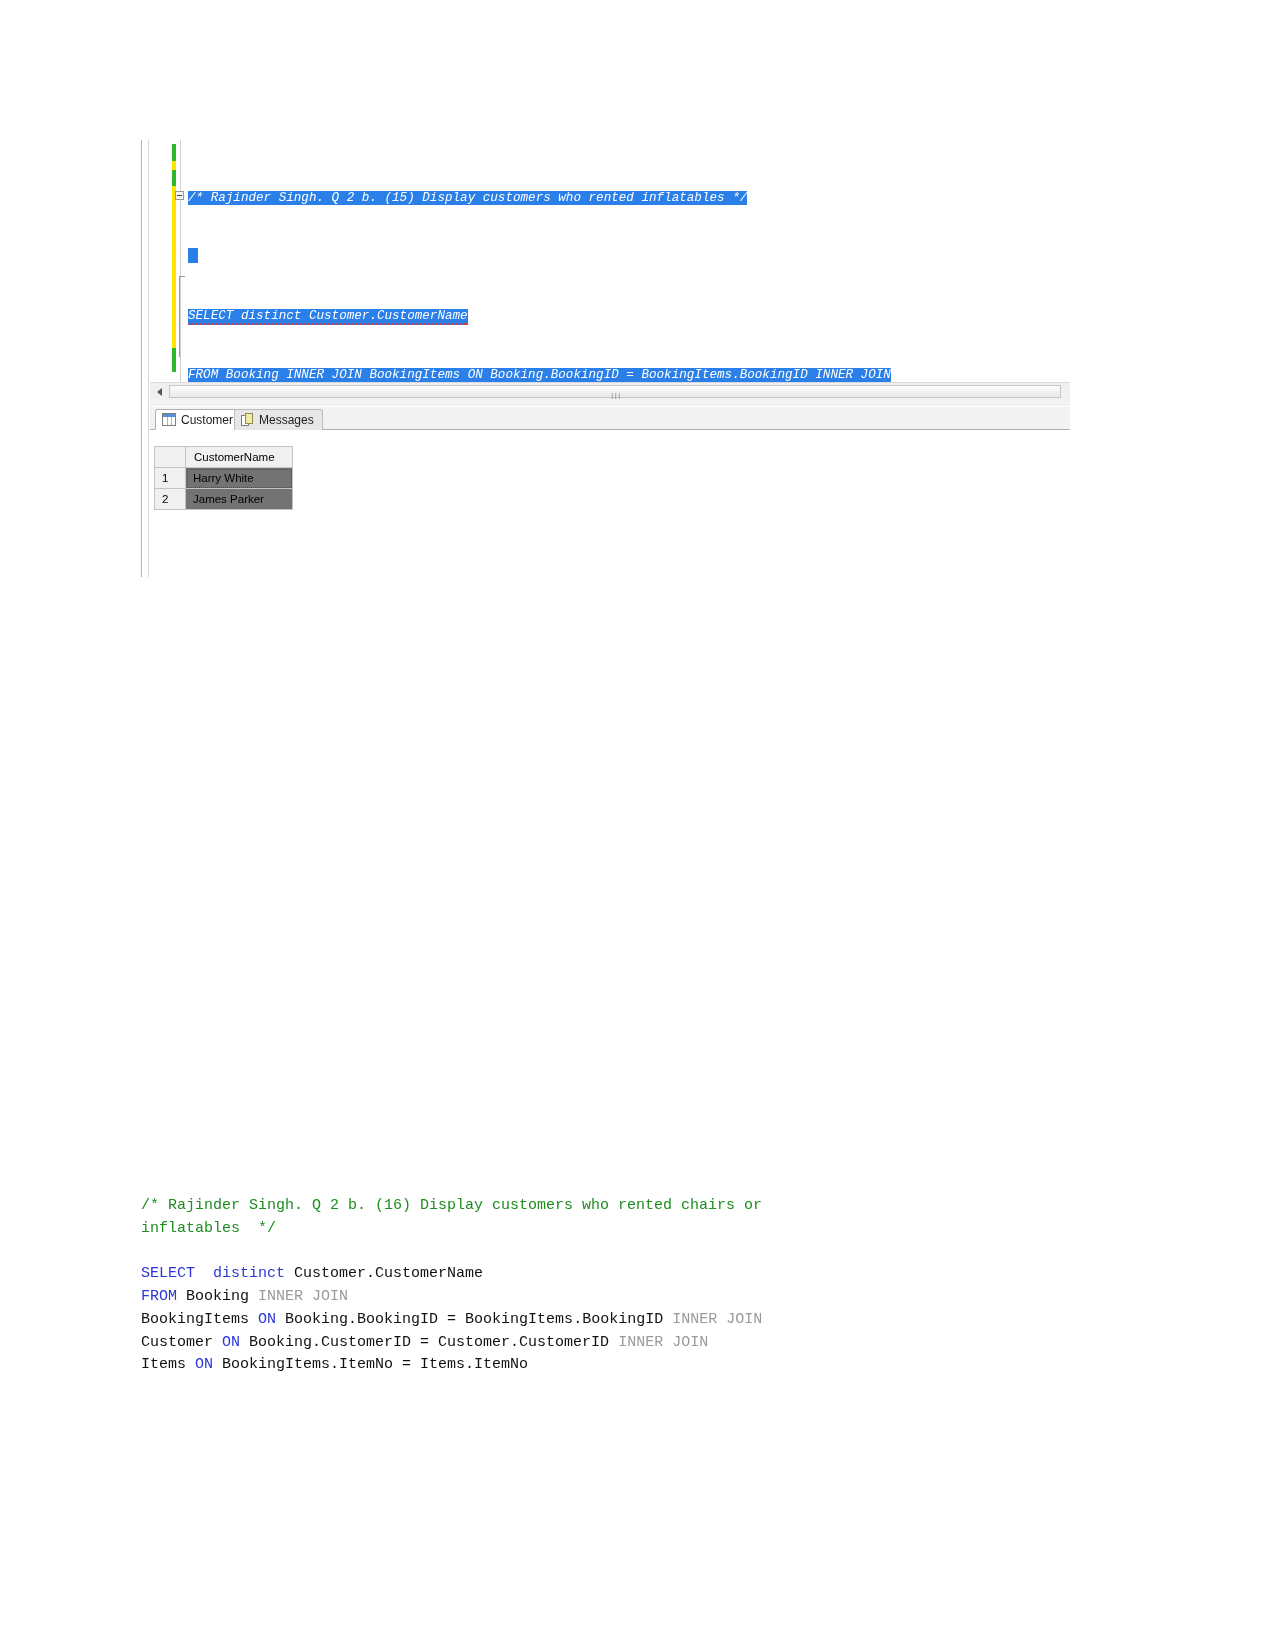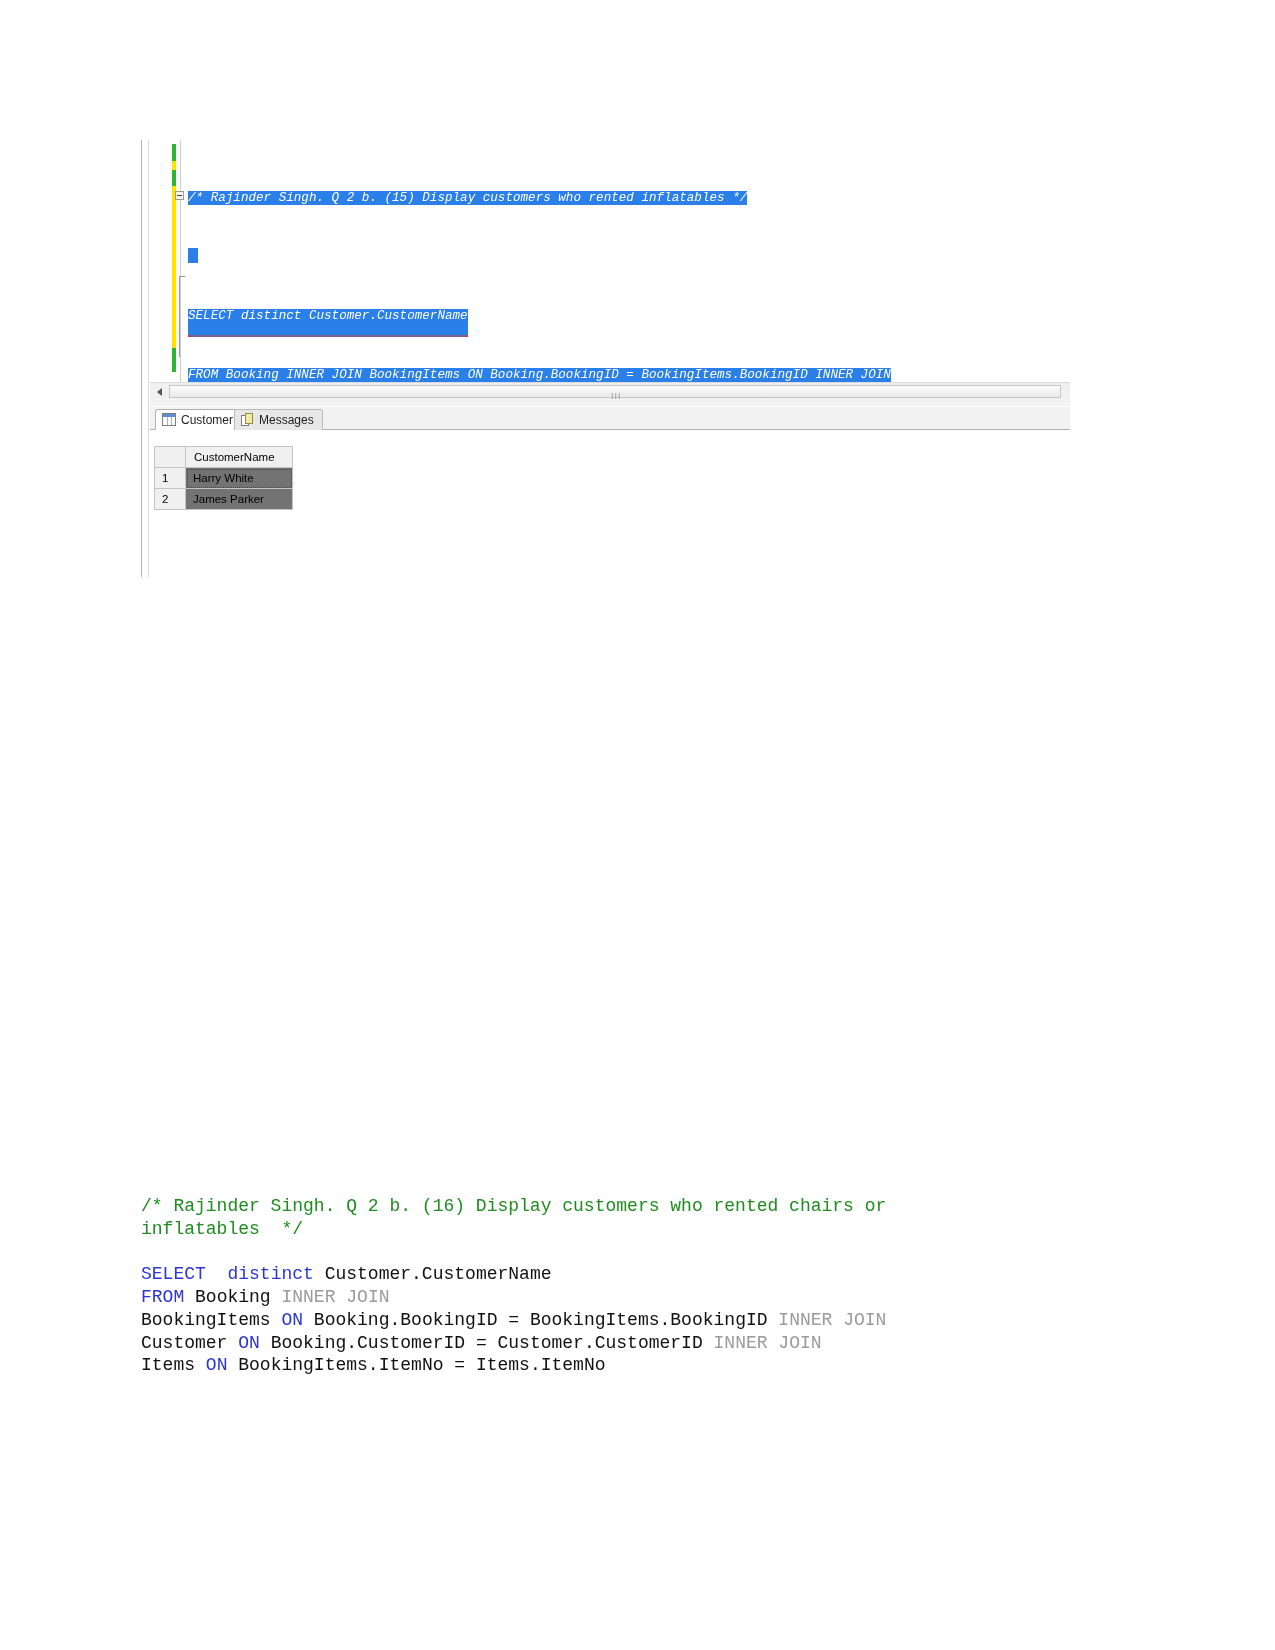--- a/index.html
+++ b/index.html
@@ -124,21 +124,21 @@
   .cl { display: block; height: 19.6px; font-style: italic; }
   .sel {
     background: #2a7fe8;
     color: #ffffff;
     box-decoration-break: clone;
     -webkit-box-decoration-break: clone;
   }
   .sel-empty { background: #2a7fe8; display: inline-block; width: 10px; height: 15px; vertical-align: -3px; }
   .squiggle {
     border-bottom: 2px dotted #cf3b3b;
-    padding-bottom: 12px;
+    padding-bottom: 0px;
   }
 
   
   .hscroll {
     position: absolute;
     left: 9px; top: 242px;
     width: 920px; height: 17px;
     background: #f0f0f0;
     border-top: 1px solid #dadada;
     box-sizing: border-box;
@@ -308,21 +308,21 @@
     font-style: italic;
     font-size: 21px;
     color: #5b85c4;
     margin: 0;
     padding: 0;
     line-height: 28px;
   }
   .code-block {
     margin-top: 22px;
     font-family: "Liberation Mono", monospace;
-    font-size: 18px;
+    font-size: 15px;
     line-height: 22.8px;
     white-space: pre-wrap;
     color: #000000;
   }
   .c-comment { color: #1e8c1e; }
   .c-kw      { color: #2c36d4; }
   .c-kw2     { color: #2c36d4; }
   .c-gray    { color: #9b9b9b; }
   .c-plain   { color: #111111; }
   .blank-line { display:block; height: 22.8px; }

